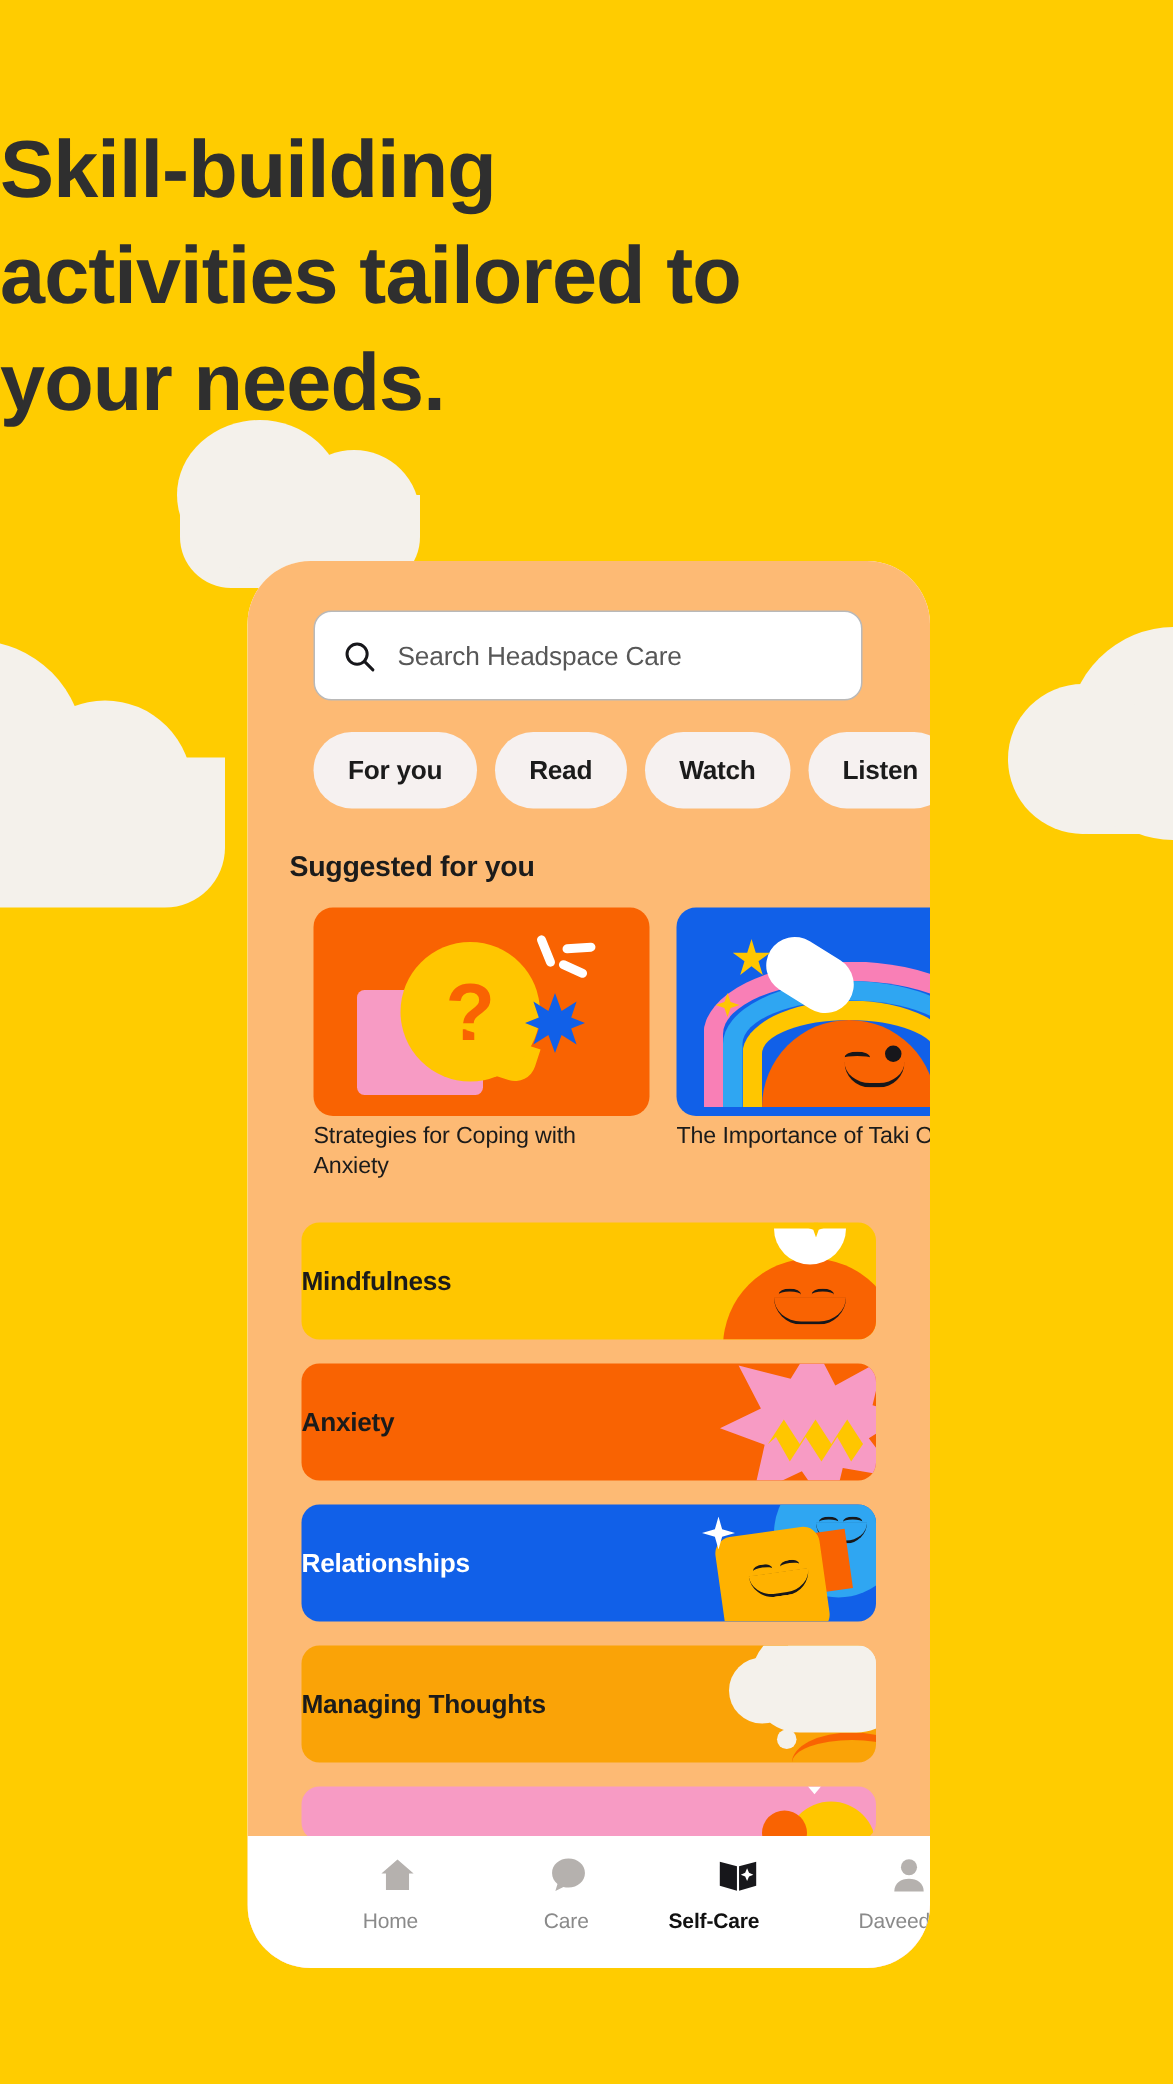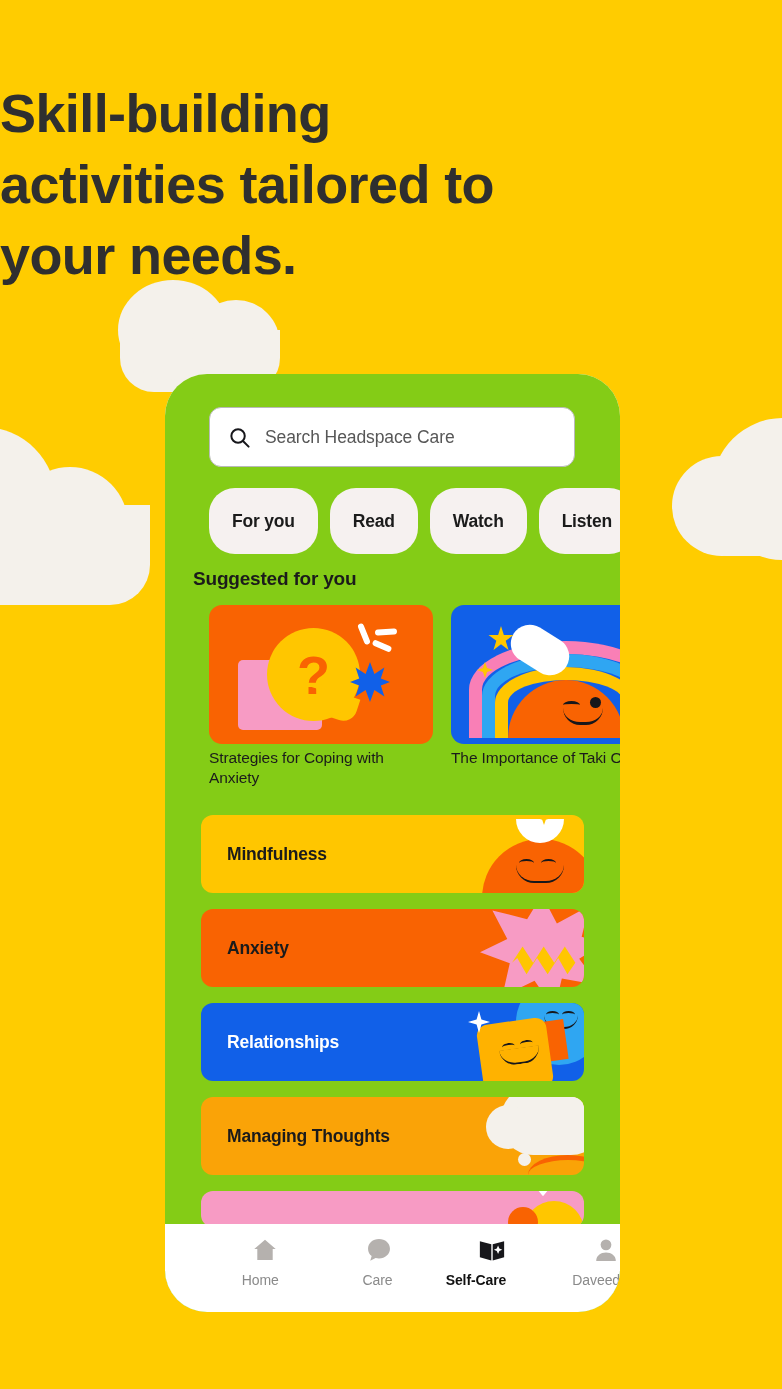--- a/index.html
+++ b/index.html
@@ -44,21 +44,21 @@
   #phone {
     position:absolute;
     left:165px; top:374px;
     width:455px; height:938px;
     background:#FFFFFF;
     border-radius:42px;
     overflow:hidden;
   }
   #phone-screen {
     position:absolute; inset:0;
-    background:#84cc16;
+    background:#fdba74;
     overflow:hidden;
   }
 
   
   #search-bar {
     position:absolute; left:44px; top:33px;
     width:366px; height:60px;
     border:1px solid #B9B9B9;
     border-radius:12px;
     display:flex; align-items:center;
@@ -73,21 +73,21 @@
 
   
   #chip-row {
     position:absolute; left:44px; top:114px;
     display:flex; gap:12px;
     white-space:nowrap;
   }
   .chip {
     background:#F6F1F0;
     border-radius:26px;
-    height:66px;
+    height:51px;
     padding:0 23px;
     display:flex; align-items:center; justify-content:center;
     font-size:17.5px; font-weight:600; color:#1B1B1B;
     letter-spacing:-0.2px;
     flex:none;
   }
 
   
   #section-title {
     position:absolute; left:28px; top:194px;
@@ -164,21 +164,20 @@
   }
   .cat-row {
     position:relative;
     height:78px;
     border-radius:12px;
     overflow:hidden;
     display:flex; align-items:center;
   }
   .cat-label {
     position:relative; z-index:3;
-    margin-left:26px;
     font-size:17.5px; font-weight:600; letter-spacing:-0.2px;
   }
   .cat-art { position:absolute; right:0; top:0; width:160px; height:78px; overflow:hidden; }
 
   
   .m-dome { position:absolute; left:58px; top:24px; width:118px; height:60px;
             background:#F96302; border-radius:60px 60px 0 0; }
   .m-bowl { position:absolute; left:92px; top:4px; width:48px; height:24px;
             background:#FFFFFF; border-radius:0 0 26px 26px; }
   .m-eye  { position:absolute; width:15px; height:8px;

